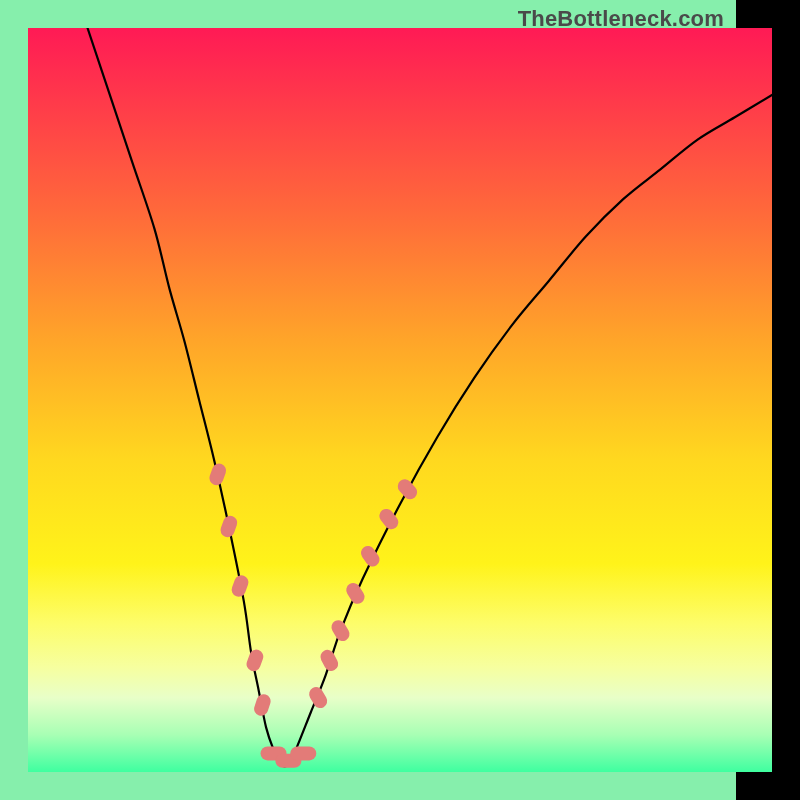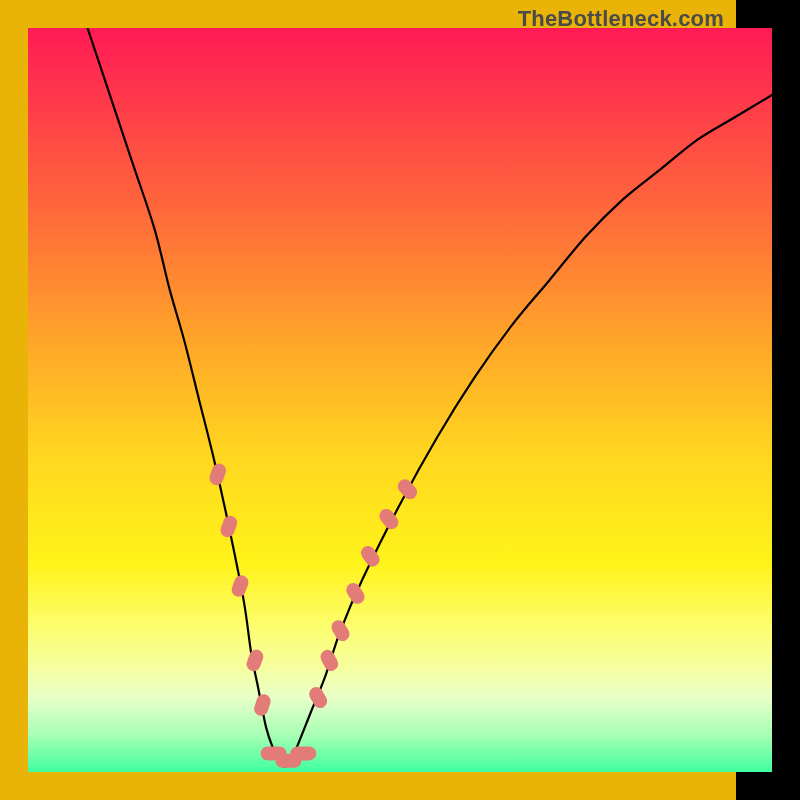--- a/index.html
+++ b/index.html
@@ -10,21 +10,21 @@
     overflow: hidden;
     background: #000;
     font-family: Arial, Helvetica, sans-serif;
   }
   .frame {
     position: absolute;
     top: 0;
     left: 0;
     width: 736px;
     height: 800px;
-    background: #eab308;
+    background: #86efac;
   }
   .plot {
     position: absolute;
     top: 28px;
     left: 28px;
     width: 744px;
     height: 744px;
     background: linear-gradient(
       to bottom,
       #ff1a55 0%,

